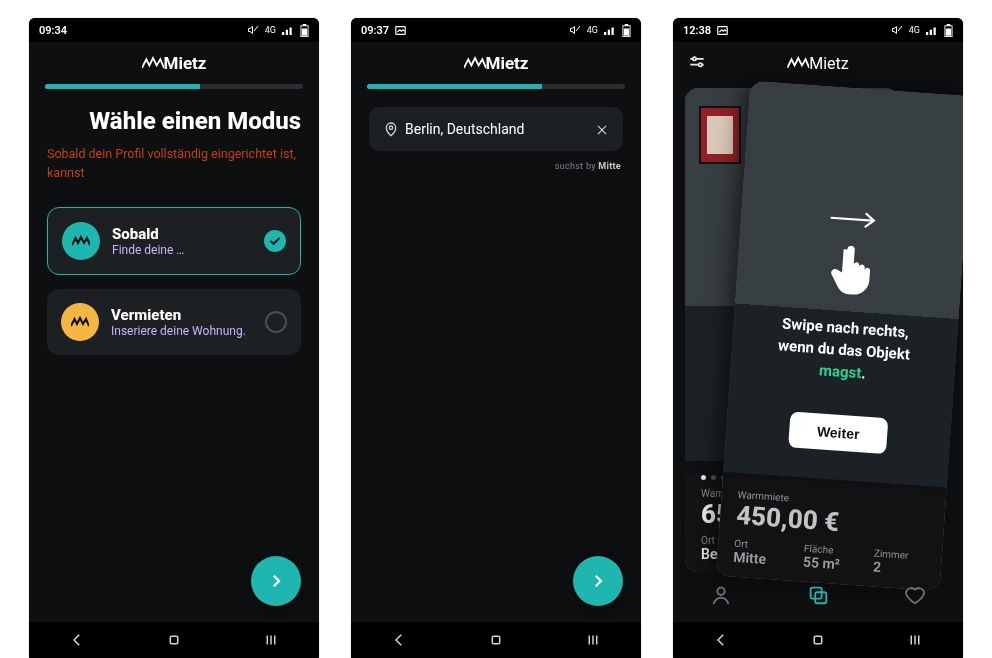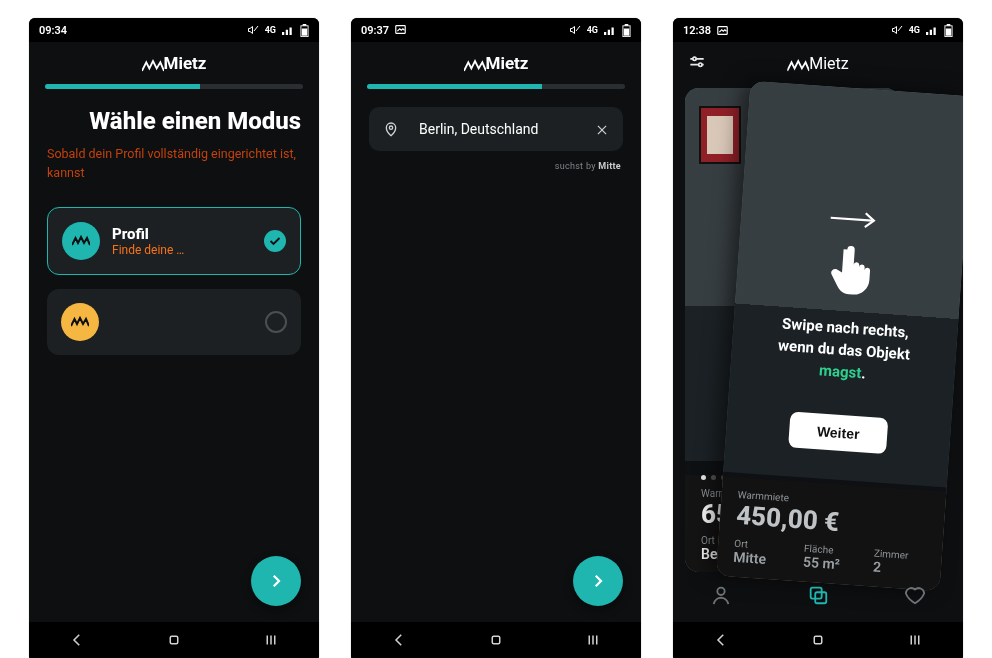--- a/index.html
+++ b/index.html
@@ -39,32 +39,32 @@
     height: 24px;
     display: flex;
     align-items: center;
     justify-content: space-between;
     padding: 0 10px;
     font-size: 11px;
     font-weight: 600;
     background: #000;
   }
   .status .right { display:flex; gap:6px; align-items:center; }
-  .ic4g { font-size:9px; font-weight:700; line-height:1; }
+  .ic4g { font-size:9px; font-weight:400; line-height:1; }
   .sig { width:12px; height:9px; display:inline-block; }
   .sig svg, .batt svg, .mute svg, .pic svg { display:block; }
   .batt { width:9px; height:12px; }
   .mute { width:12px; height:12px; }
   .pic  { width:11px; height:11px; }
   
   .appbar {
     display:flex; align-items:center; justify-content:center;
     gap:8px; height:42px; font-weight:700; font-size:17px;
   }
-  .logo { display:flex; align-items:flex-end; }
+  .logo { display:flex; align-items:center; }
   .logo svg { width:22px; height:14px; }
   
   .progress {
     height:5px; margin:0 16px 18px; background:#2a2e30; border-radius:3px; overflow:hidden;
   }
   .progress > div { height:100%; background:var(--teal); }
   
   .content { padding:0 18px; flex:1; }
   h2 { margin:0 0 10px; font-size:24px; font-weight:800;text-align:right; }
   .sub { font-size:12.5px; color:#c2410c; line-height:1.5; margin-bottom:24px; }
@@ -75,30 +75,30 @@
     padding:14px 14px;
     display:flex; align-items:center; gap:12px;
     margin-bottom:14px;
     position:relative;
     cursor:pointer;
   }
   .opt.sel { border:1.5px solid var(--teal); }
   .opt .circle { width:38px; height:38px; border-radius:50%; display:flex; align-items:center; justify-content:center; flex-shrink:0; }
   .opt .circle svg { width:18px; height:12px; }
   .opt .t1 { font-weight:800; font-size:15px; }
-  .opt .t2 { font-size:12px; color:#f97316; }
+  .opt .t2 { font-size:12px; color:#c4b5fd; }
   .opt .chk { position:absolute; right:14px; width:22px; height:22px; border-radius:50%; }
   .chk.on { background:var(--teal); display:flex; align-items:center; justify-content:center; }
   .chk.off { border:2px solid #4a4f52; }
   .chk.on svg { width:12px; height:10px; }
   
   .locrow {
     background: var(--card-bg);
     border-radius:10px;
-    display:flex; align-items:center; gap:20px;
+    display:flex; align-items:center; gap:6px;
     padding:14px 14px;
   }
   .locrow .pin { width:16px; height:16px; color:#cfd3d5; }
   .locrow .val { flex:1; font-size:14px; }
   .locrow .x { width:14px; height:14px; color:#cfd3d5; }
   .powered { text-align:right; font-size:9px; color:#808588; margin:10px 2px 0; letter-spacing:.3px; }
   .powered b { font-weight:700; color:#c9cccd; }
   
   .fab {
     position:absolute; right:18px; bottom:56px;
@@ -226,36 +226,40 @@
     <h2>Wähle einen Modus</h2>
     <div class="sub">Sobald dein Profil vollständig eingerichtet ist, kannst</div>
 
     <div class="opt sel">
       <span class="circle" style="background:var(--teal)">
         <svg viewBox="0 0 36 20">
             <path d="M0 18 L7 4 L12 14 L18 2 L24 14 L30 4 L36 18" fill="none" stroke="#0d0f11" stroke-width="4"></path>
           </svg>
       </span>
       <div>
-        <div class="t1">Profil</div>
+        <div class="t1">Sobald</div>
         <div class="t2">Finde deine …</div>
       </div>
       <span class="chk on">
           <svg viewBox="0 0 16 12">
             <path d="M2 6 L6 10 L14 2" fill="none" stroke="#0d0f11" stroke-width="2.5"></path>
           </svg>
         </span>
     </div>
 
     <div class="opt">
       <span class="circle" style="background:var(--amber)">
         <svg viewBox="0 0 36 20">
             <path d="M0 18 L7 4 L12 14 L18 2 L24 14 L30 4 L36 18" fill="none" stroke="#0d0f11" stroke-width="4"></path>
           </svg>
       </span>
+      <div>
+        <div class="t1">Vermieten</div>
+        <div class="t2">Inseriere deine Wohnung.</div>
+      </div>
       <span class="chk off"></span>
     </div>
   </div>
 
   <div class="fab">
     <svg viewBox="0 0 24 24" fill="none" stroke="#fff" stroke-width="3">
         <path d="M9 5l7 7-7 7"></path>
       </svg>
   </div>
 
@@ -269,21 +273,21 @@
     <span><svg viewBox="0 0 24 24" fill="none" stroke="currentColor" stroke-width="2">
           <line x1="7" y1="6" x2="7" y2="18"></line>
           <line x1="12" y1="6" x2="12" y2="18"></line>
           <line x1="17" y1="6" x2="17" y2="18"></line>
         </svg></span>
   </div>
 </div>
 
 <div class="phone">
   <div class="status">
-    <span style="display:flex;gap:6px;">
+    <span style="display:flex;gap:6px;align-items:center">
       <span>09:37</span>
       <span class="pic">
           <svg viewBox="0 0 14 14" fill="none" stroke="#fff" stroke-width="1.5">
             <rect x="1" y="2" width="12" height="10" rx="1"></rect>
             <path d="M3 9l3-3 2 2 2-2 2 2"></path>
           </svg>
         </span>
     </span>
     <span class="right">
       <span class="mute">

